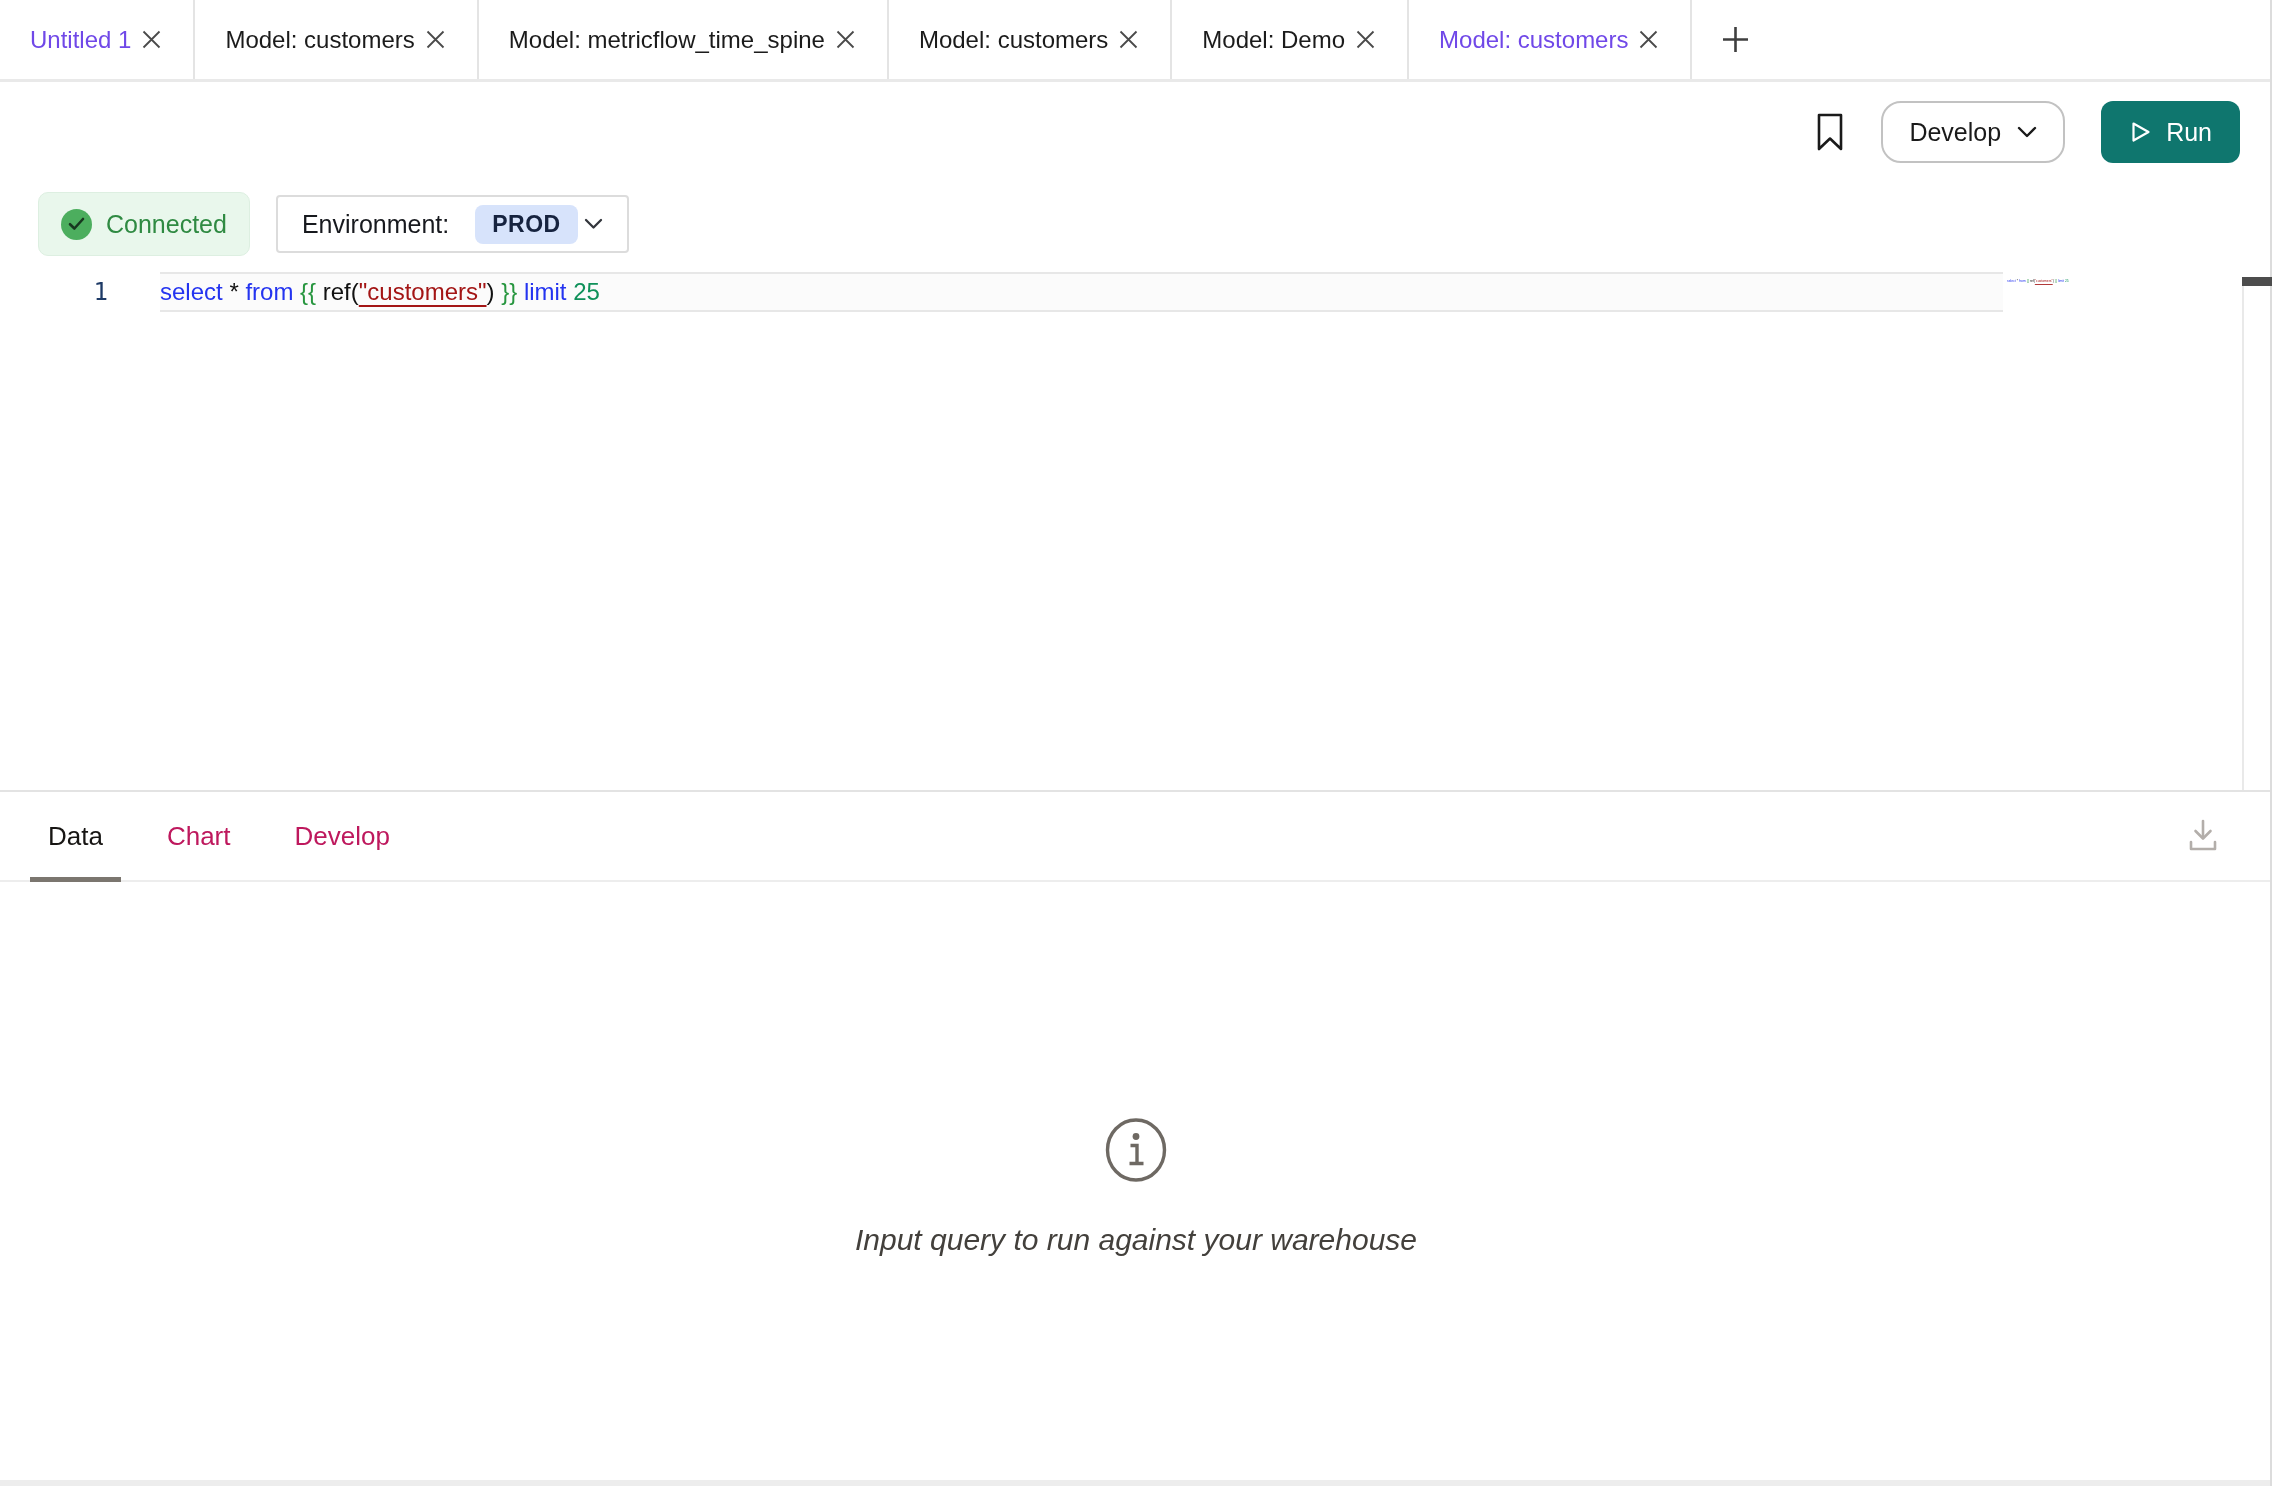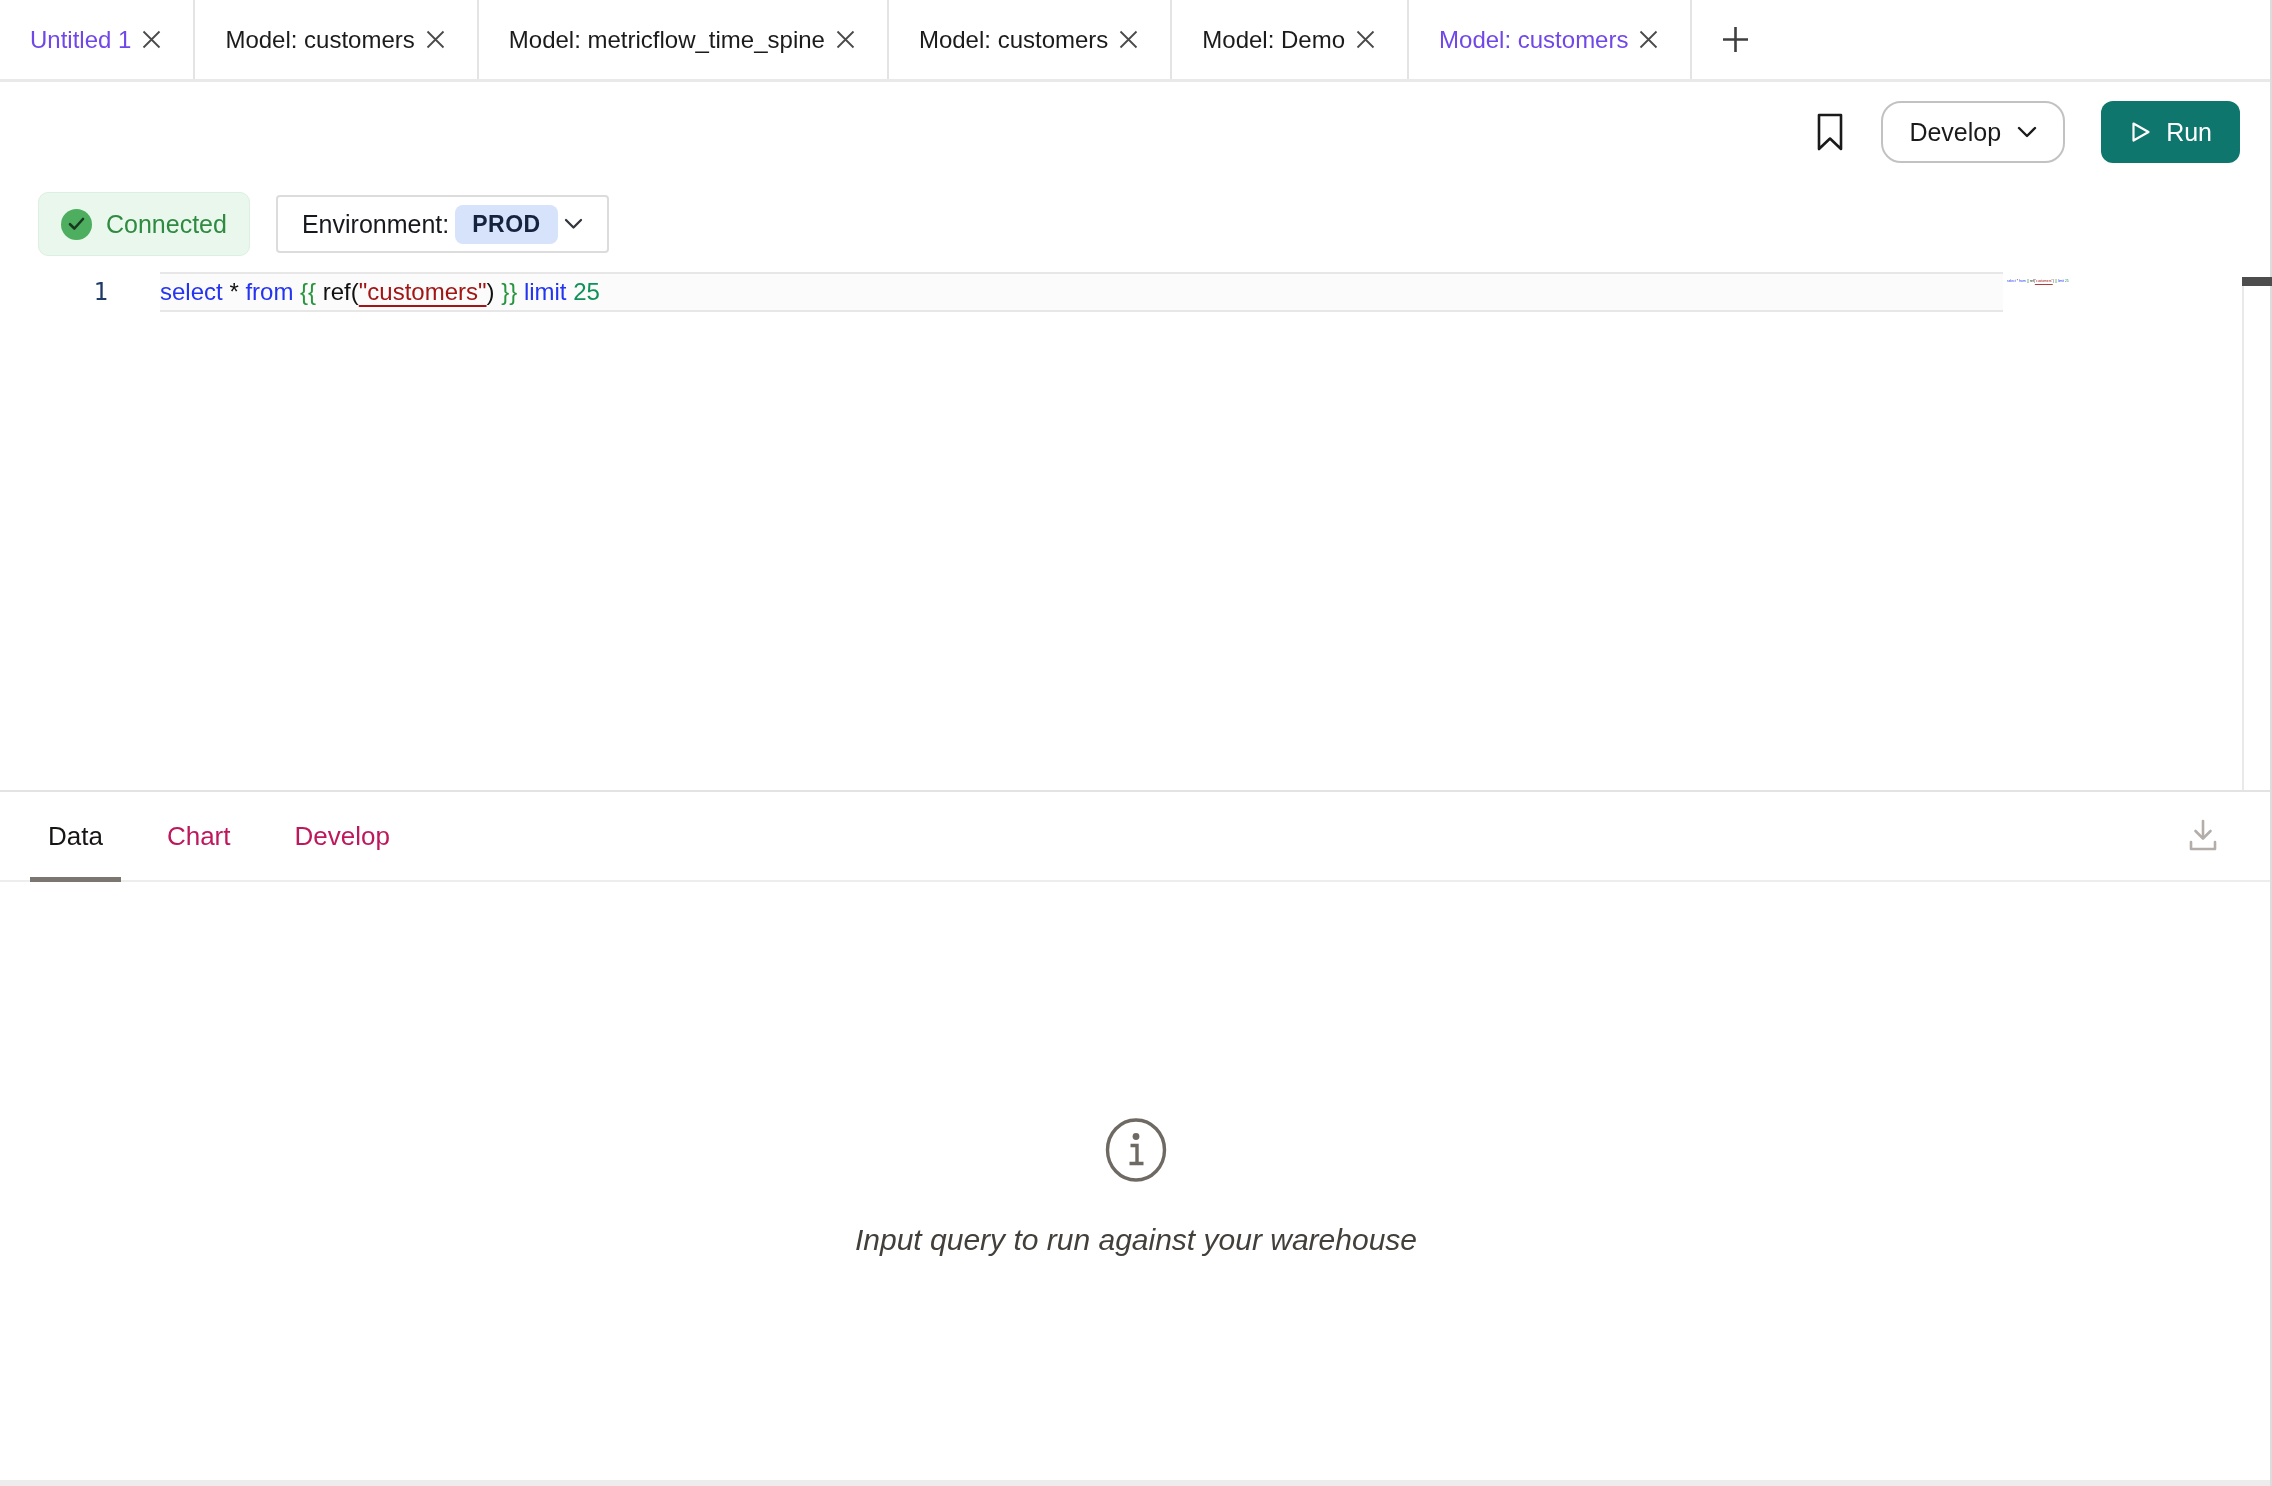--- a/index.html
+++ b/index.html
@@ -21,21 +21,21 @@
   .btn-run { height:62px; display:flex; align-items:center; gap:14px; padding:0 28px;
              background:#0f766e; border:none; border-radius:12px; font-size:25px; color:#fff; cursor:pointer; }
 
   
   .statusrow { height:84px; display:flex; align-items:center; gap:26px; padding-left:38px; background:#fff; }
   .badge-connected { height:64px; display:flex; align-items:center; gap:14px; padding:0 22px;
                      background:#e9f7ec; border:1px solid #ddefe1; border-radius:10px; font-size:25px; color:#2f8a42; }
   .check-circle { width:31px; height:31px; border-radius:50%; background:#4cae5e; display:flex; align-items:center; justify-content:center; }
   .env-select { height:58px; display:flex; align-items:center; gap:6px; padding:0 24px; background:#fff;
                 border:2px solid #dcdcdc; border-radius:4px; font-size:25px; color:#17191e; cursor:pointer; }
-  .pill-prod { background:#d7e3fb; border-radius:8px; padding:6px 17px; font-size:23px; font-weight:700; color:#16233f; letter-spacing:0.5px; }
+  .pill-prod { background:#d7e3fb; border-radius:8px; padding:6px 17px; font-size:23px; font-weight:700; color:#16233f; letter-spacing:0.5px;margin-left:20px; }
 
   
   .editor { position:relative; height:518px; background:#fff; }
   .code-row { display:flex; margin-top:6px; }
   .gutter { width:160px; flex:none; text-align:right; padding-right:52px;
             font-family:"DejaVu Sans Mono", monospace; font-size:24px; color:#1e3a66; line-height:40px; }
   .code-line { flex:1; margin-right:269px; height:40px; line-height:36px;
                border-top:2px solid #e7e7e7; border-bottom:2px solid #e7e7e7; background:#fbfbfb;
                font-family:"DejaVu Sans Mono", monospace; font-size:24px; white-space:pre; color:#121212; }
   .tk-kw { color:#2434f0; }

